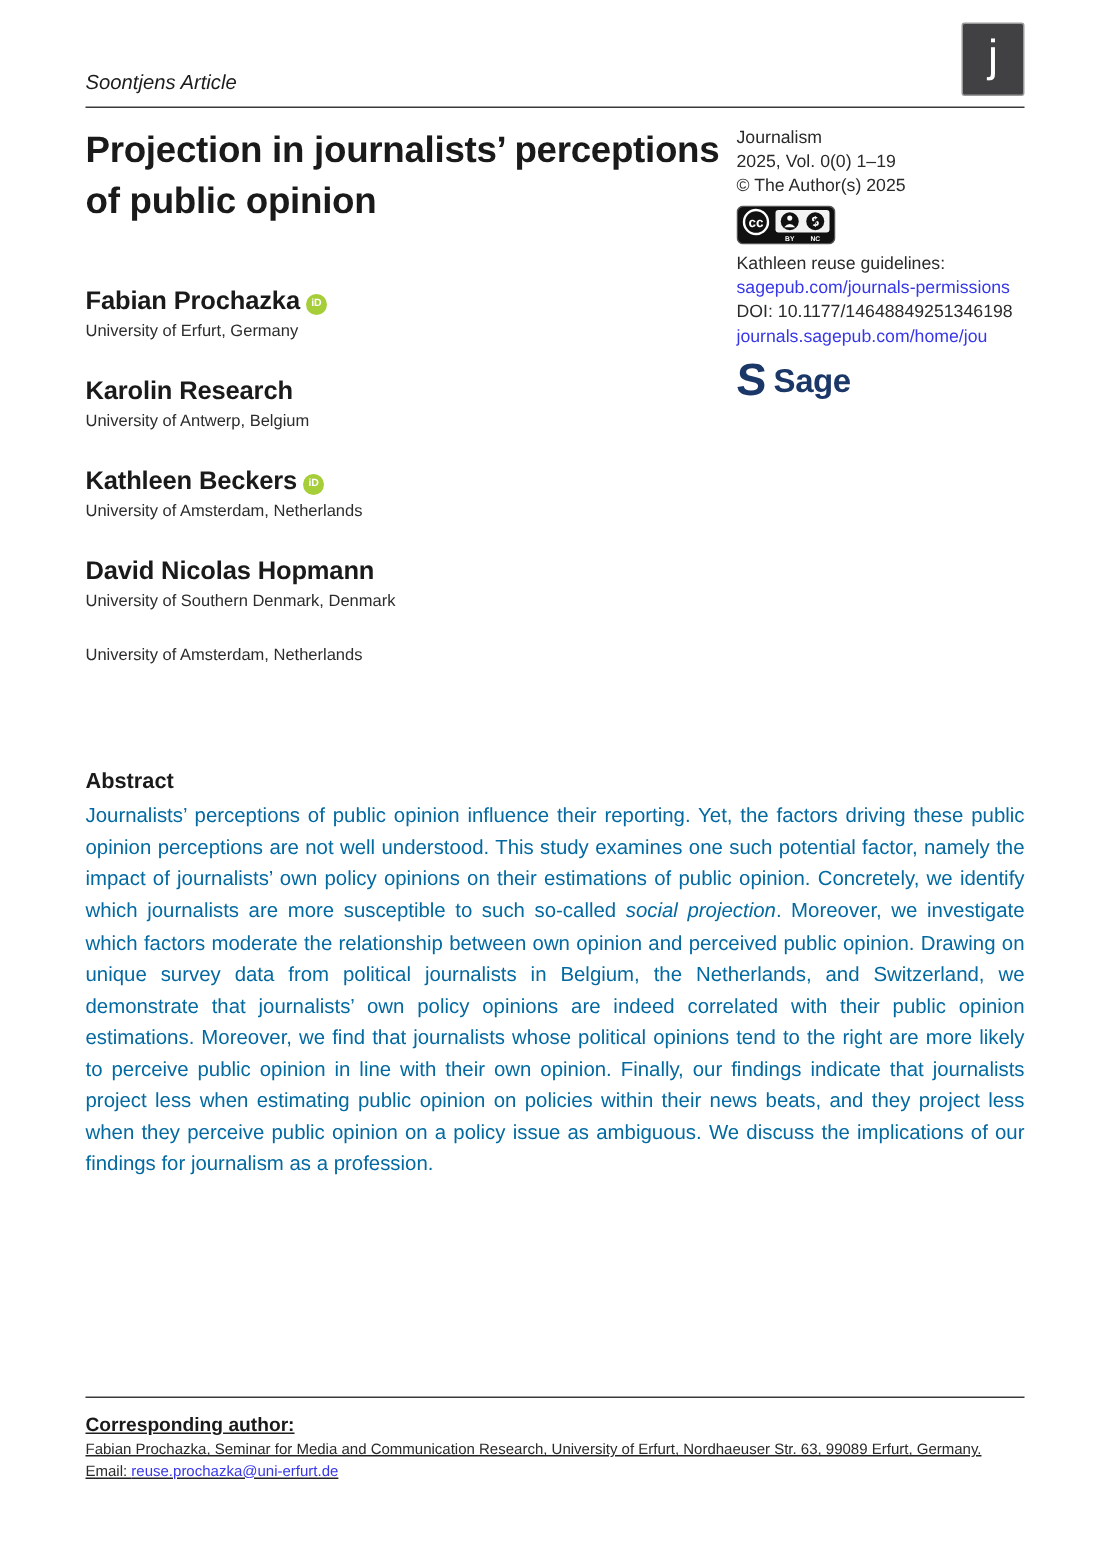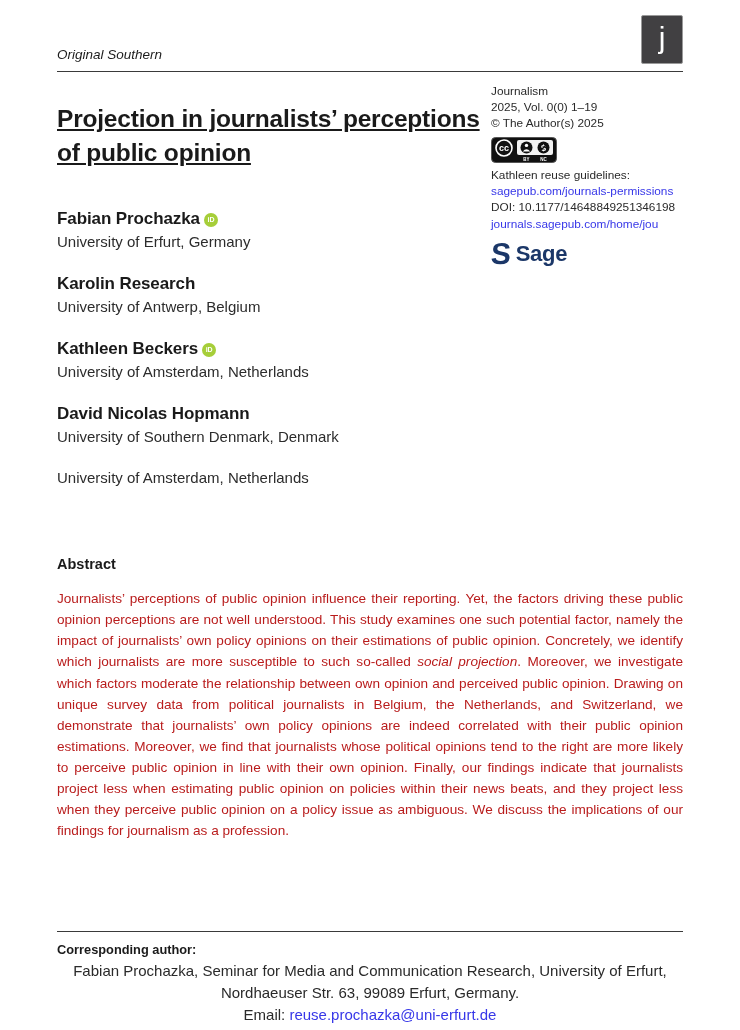--- a/index.html
+++ b/index.html
@@ -52,27 +52,25 @@
   
   .main-row {
     display: flex;
     justify-content: space-between;
     margin-top: 12px;
   }
   .left-col { width: 425px; }
   .right-col { width: 192px; padding-top: 0; }
 
   .paper-title {
-    margin-top: 18px;
     font-size: 24.5px;
     font-weight: 700;
     line-height: 1.37;
     color: #1a1a1a;
     letter-spacing: -0.2px;
-    text-decoration: underline;
   }
 
   
   .authors { margin-top: 40px; }
   .author-block { margin-bottom: 24px; }
   .author-name {
     font-size: 17px;
     font-weight: 700;
     color: #1a1a1a;
     letter-spacing: -0.1px;
@@ -84,21 +82,21 @@
     border-radius: 50%;
     color: #ffffff;
     font-size: 7px;
     font-weight: 700;
     text-align: center;
     line-height: 14px;
     vertical-align: 2px;
     margin-left: 4px;
   }
   .author-affil {
-    font-size: 15px;
+    font-size: 11px;
     color: #2c2c2c;
     margin-top: 4px;
   }
 
   
   .meta { font-size: 11.8px; line-height: 1.28; color: #2a2a2a; }
   .meta-line { margin-bottom: 1px; }
   .link {
     color: #3737e8;
     cursor: pointer;
@@ -119,58 +117,58 @@
     line-height: 0.9;
     transform: skewX(-4deg);
   }
 
   
   .abstract { margin-top: 46px; }
   .abstract-heading {
     font-size: 14.5px;
     font-weight: 700;
     color: #1a1a1a;
-    margin-bottom: 16px;
+    margin-bottom: 4px;
   }
   .abstract-text {
     font-size: 13.6px;
     line-height: 21.1px;
     text-align: justify;
-    color: #b91c1c;
+    color: #0369a1;
   }
   .abstract-text .italic { font-style: italic; }
 
   
   .footer {
     position: absolute;
     left: 57px; right: 57px;
     top: 931px;
     border-top: 1.8px solid #3a3a3a;
     padding-top: 10px;
+    text-decoration: underline;
   }
   .footer-heading {
     font-size: 12.8px;
     font-weight: 700;
     color: #1a1a1a;
     margin-bottom: 3px;
   }
   .footer-text {
-    font-size: 15px;
+    font-size: 10px;
     line-height: 1.45;
     color: #2a2a2a;
-    text-align: center;
   }
 </style>
 </head>
 <body>
 
 <div class="page">
 
   <div class="header">
-    <div class="article-type">Original Southern</div>
+    <div class="article-type">Soontjens Article</div>
     <div class="journal-logo">
       <span>j</span>
     </div>
   </div>
   <hr class="top-rule">
 
   <div class="main-row">
     <div class="left-col">
       <h1 class="paper-title">Projection in journalists’ perceptions of public opinion</h1>
 

